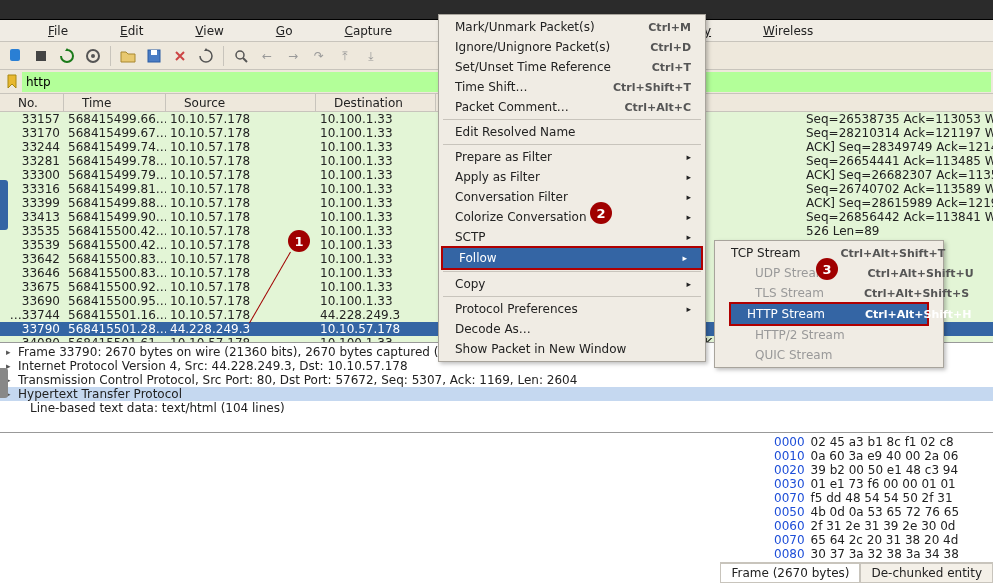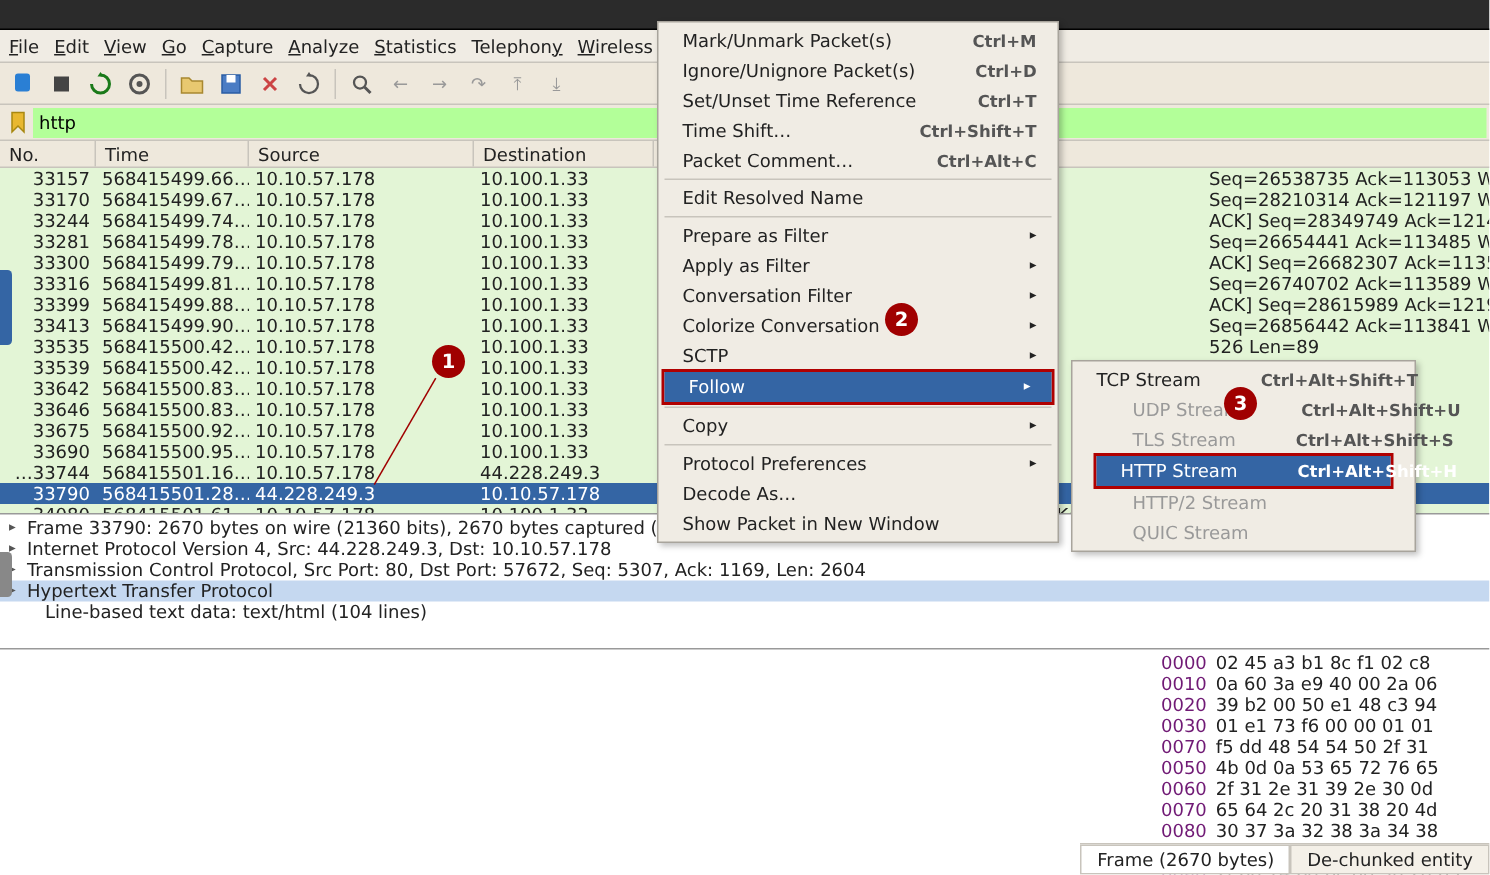--- a/index.html
+++ b/index.html
@@ -1,48 +1,48 @@
 <!DOCTYPE html>
 <html><head>
 <meta charset="utf-8">
 <style>
   * { box-sizing: border-box; margin: 0; padding: 0; font-family: "DejaVu Sans", "Liberation Sans", Arial, sans-serif; font-size: 12px; }
   body { width: 993px; height: 583px; background: #fff; overflow: hidden; position: relative; color: #222; }
   .titlebar { height: 20px; background: #2b2b2b; border-bottom: 1px solid #000; }
   .menubar { display: flex; align-items: center; height: 22px; padding: 0 6px; background: #f0ece4; border-bottom: 1px solid #c8c4bc; }
-  .menubar span { margin-right: 10px; cursor: default; }
+  .menubar span { margin-right: 10px; cursor: default; margin-left: 42px; }
   .menubar span u { text-decoration: underline; }
   .toolbar { display: flex; align-items: center; height: 28px; padding: 0 4px; gap: 4px; background: #eee8dc; border-bottom: 1px solid #c8c4bc; }
   .tb-btn { width: 22px; height: 22px; display: flex; align-items: center; justify-content: center; border-radius: 2px; }
   .tb-sep { width: 1px; height: 20px; background: #c8c4bc; margin: 0 2px; }
   .filterbar { display: flex; align-items: center; height: 24px; background: #eee8dc; border-bottom: 1px solid #c8c4bc; padding: 0 2px; }
   .filter-icon { width: 20px; height: 20px; display: flex; align-items: center; justify-content: center; }
   .filter-input { flex: 1; height: 20px; background: #b3ff99; border: none; padding: 0 4px; outline: none; font-size: 12px; }
   .columns { display: flex; height: 18px; background: #eee8dc; border-bottom: 1px solid #c8c4bc; }
-  .col { padding: 0 6px; border-right: 1px solid #c8c4bc; line-height: 18px; white-space: nowrap; overflow: hidden; }
+  .col { padding: 0 18px; border-right: 1px solid #c8c4bc; line-height: 18px; white-space: nowrap; overflow: hidden; }
   .packet-list { height: 230px; overflow: hidden; font-family: "DejaVu Sans Mono", monospace; font-size: 11px; position: relative; }
   .pkt-row { display: flex; height: 14px; line-height: 14px; white-space: nowrap; }
   .pkt-row.green { background: #e3f5d6; }
   .pkt-row.selected { background: #3465a4; color: #fff; }
   .pkt-row .cell { padding: 0 4px; overflow: hidden; }
   .pkt-row .c-no { width: 64px; text-align: right; }
   .pkt-row .c-time { width: 102px; }
   .pkt-row .c-src { width: 150px; }
   .pkt-row .c-dst { width: 120px; }
   .pkt-row .c-proto { width: 50px; }
   .pkt-row .c-len { width: 50px; text-align: right; }
   .pkt-row .c-info { flex: 1; }
   .details { border-top: 1px solid #999; font-family: "DejaVu Sans Mono", monospace; font-size: 11px; padding: 2px 0; }
   .det-row { padding: 0 4px 0 18px; position: relative; line-height: 14px; white-space: nowrap; overflow: hidden; }
   .det-row::before { content: "▸"; position: absolute; left: 6px; top: 0; font-size: 9px; color: #555; }
   .det-row.noexp::before { content: ""; }
   .det-row.sel { background: #c5d8f0; }
   .bottom { display: flex; border-top: 1px solid #999; height: 200px; }
   .hex-col { flex: 1; font-family: "DejaVu Sans Mono", monospace; font-size: 11px; padding: 2px 4px; line-height: 14px; }
-  .hex-offs { color: #701a75; margin-right: 6px; }
+  .hex-offs { color: #1d4ed8; margin-right: 6px; }
   .bottom-tabs { position: absolute; bottom: 0; right: 0; display: flex; background: #eee8dc; border-top: 1px solid #c8c4bc; }
   .bot-tab { padding: 2px 10px; border: 1px solid #c8c4bc; background: #f4f0e8; cursor: default; }
   .bot-tab.act { background: #fff; }
   
   .menu { position: absolute; background: #f0ece4; border: 1px solid #a8a49c; box-shadow: 2px 2px 4px rgba(0,0,0,.25); padding: 2px 0; }
   .menu-item { display: flex; justify-content: space-between; align-items: center; height: 20px; padding: 0 14px 0 16px; white-space: nowrap; cursor: default; gap: 40px; }
   .menu-item.disabled { color: #999; margin-left: 24px; }
   .menu-item.sub::after { content: "▸"; font-size: 9px; margin-left: 8px; }
   .menu-item.sel { background: #3465a4; color: #fff; }
   .menu-item .shortcut { color: #555; font-size: 11px; font-weight: bold; }

